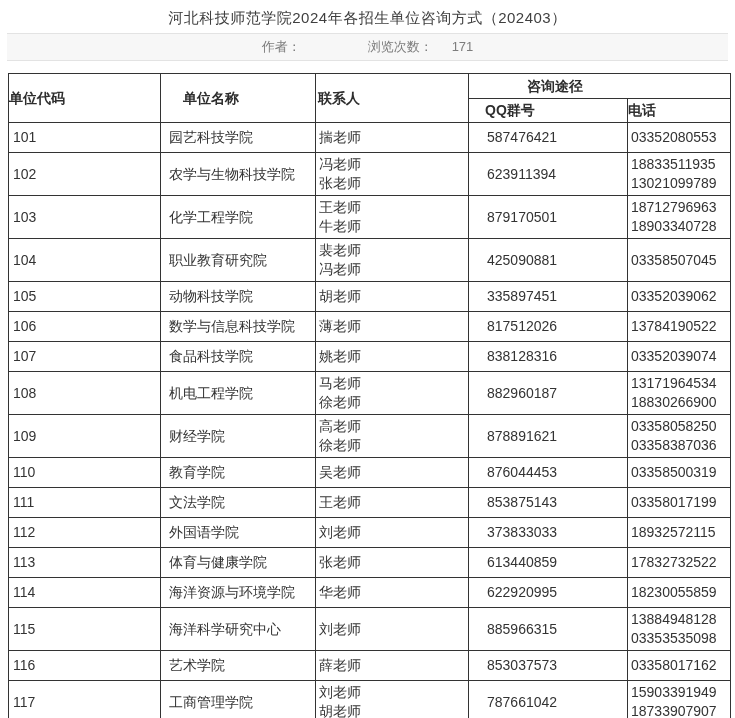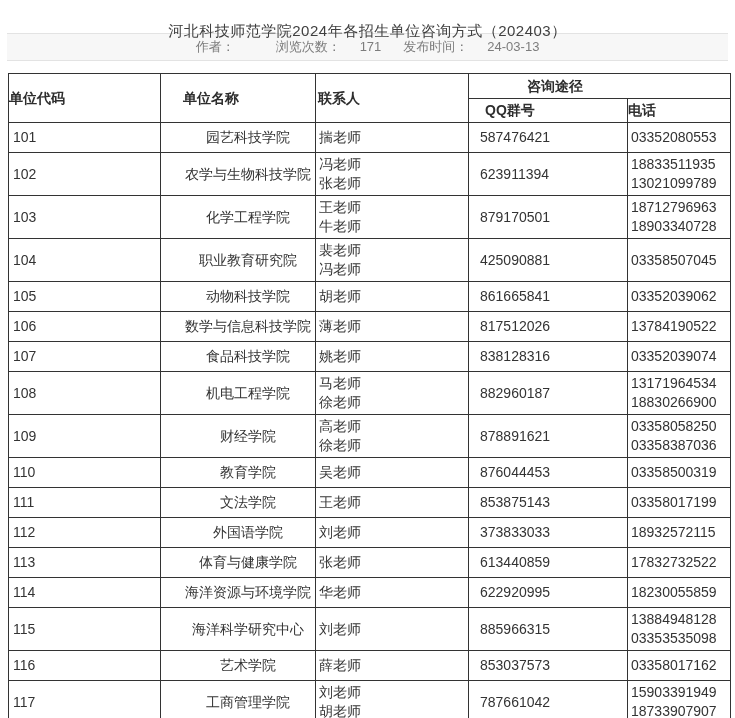--- a/index.html
+++ b/index.html
@@ -9,36 +9,37 @@
     font-family: "Liberation Sans", "DejaVu Sans", sans-serif;
     color: #333;
   }
   .page { width: 735px; height: 718px; overflow: hidden; background: #fff; }
 
   .page-title {
     text-align: center;
     font-size: 15px;
     font-weight: normal;
     color: #3f3f3f;
-    padding-top: 22px;
+    padding-top: 9px;
     height: 33px;
     letter-spacing: 0.5px;
   }
 
   .meta-bar {
     margin: 0 7px;
     height: 28px;
     background: #f7f7f7;
     border-top: 1px solid #e3e3e3;
     border-bottom: 1px solid #e3e3e3;
     display: flex;
     align-items: center;
     justify-content: center;
     font-size: 13px;
     color: #7d7d7d;
+    gap: 26px;
   }
   .meta-item { margin: 0 11px; white-space: nowrap; }
   .meta-item .v { margin-left: 19px; }
 
   table.contact-table {
     margin: 12px 5px 0 8px;
     border-collapse: collapse;
     table-layout: fixed;
     width: 722px;
     font-size: 14px;
@@ -60,41 +61,38 @@
   }
   th.th-code    { }
   th.th-name    { padding-left: 22px; }
   th.th-contact { padding-left: 2px;  }
   th.th-channel { text-align: left; padding-left: 58px; }
   th.th-qq      { padding-left: 16px; margin-left: 41px; }
   th.th-phone   { text-align: left; }
 
   .contact-table tbody td { height: 30px; color: #333; }
   td.c-code    { padding-left: 4px; }
-  td.c-name    { padding-left: 20px; text-align: center; }
+  td.c-name    { padding-left: 8px; }
   td.c-contact { padding-left: 3px; font-family: Liberation Serif, serif; }
-  td.c-qq      { padding-left: 11px; }
+  td.c-qq      { padding-left: 18px; }
   td.c-phone   { padding-left: 3px; }
 </style>
 </head>
 <body>
 
 <div class="page">
 
   <h1 class="page-title">河北科技师范学院2024年各招生单位咨询方式（202403）</h1>
 
   <div class="meta-bar">
     <span class="meta-item">
       <span>作者：</span><span class="v"></span>
     </span>
     <span class="meta-item">
       <span>浏览次数：</span><span class="v">171</span>
-    </span>
-    <span class="meta-item">
-      <span>发布时间：</span><span class="v">24-03-13</span>
     </span>
   </div>
 
   <table class="contact-table">
     <colgroup>
       <col style="width:152px">
       <col style="width:155px">
       <col style="width:153px">
       <col style="width:159px">
       <col style="width:103px">
@@ -189,21 +187,21 @@
           <td class="c-code">
             <div>105</div>
           </td>
           <td class="c-name">
             <div>动物科技学院</div>
           </td>
           <td class="c-contact">
             <div>胡老师</div>
           </td>
           <td class="c-qq">
-            <div>861665841</div>
+            <div>335897451</div>
           </td>
           <td class="c-phone">
             <div>03352039062</div>
           </td>
         </tr>
         <tr>
           <td class="c-code">
             <div>106</div>
           </td>
           <td class="c-name">

